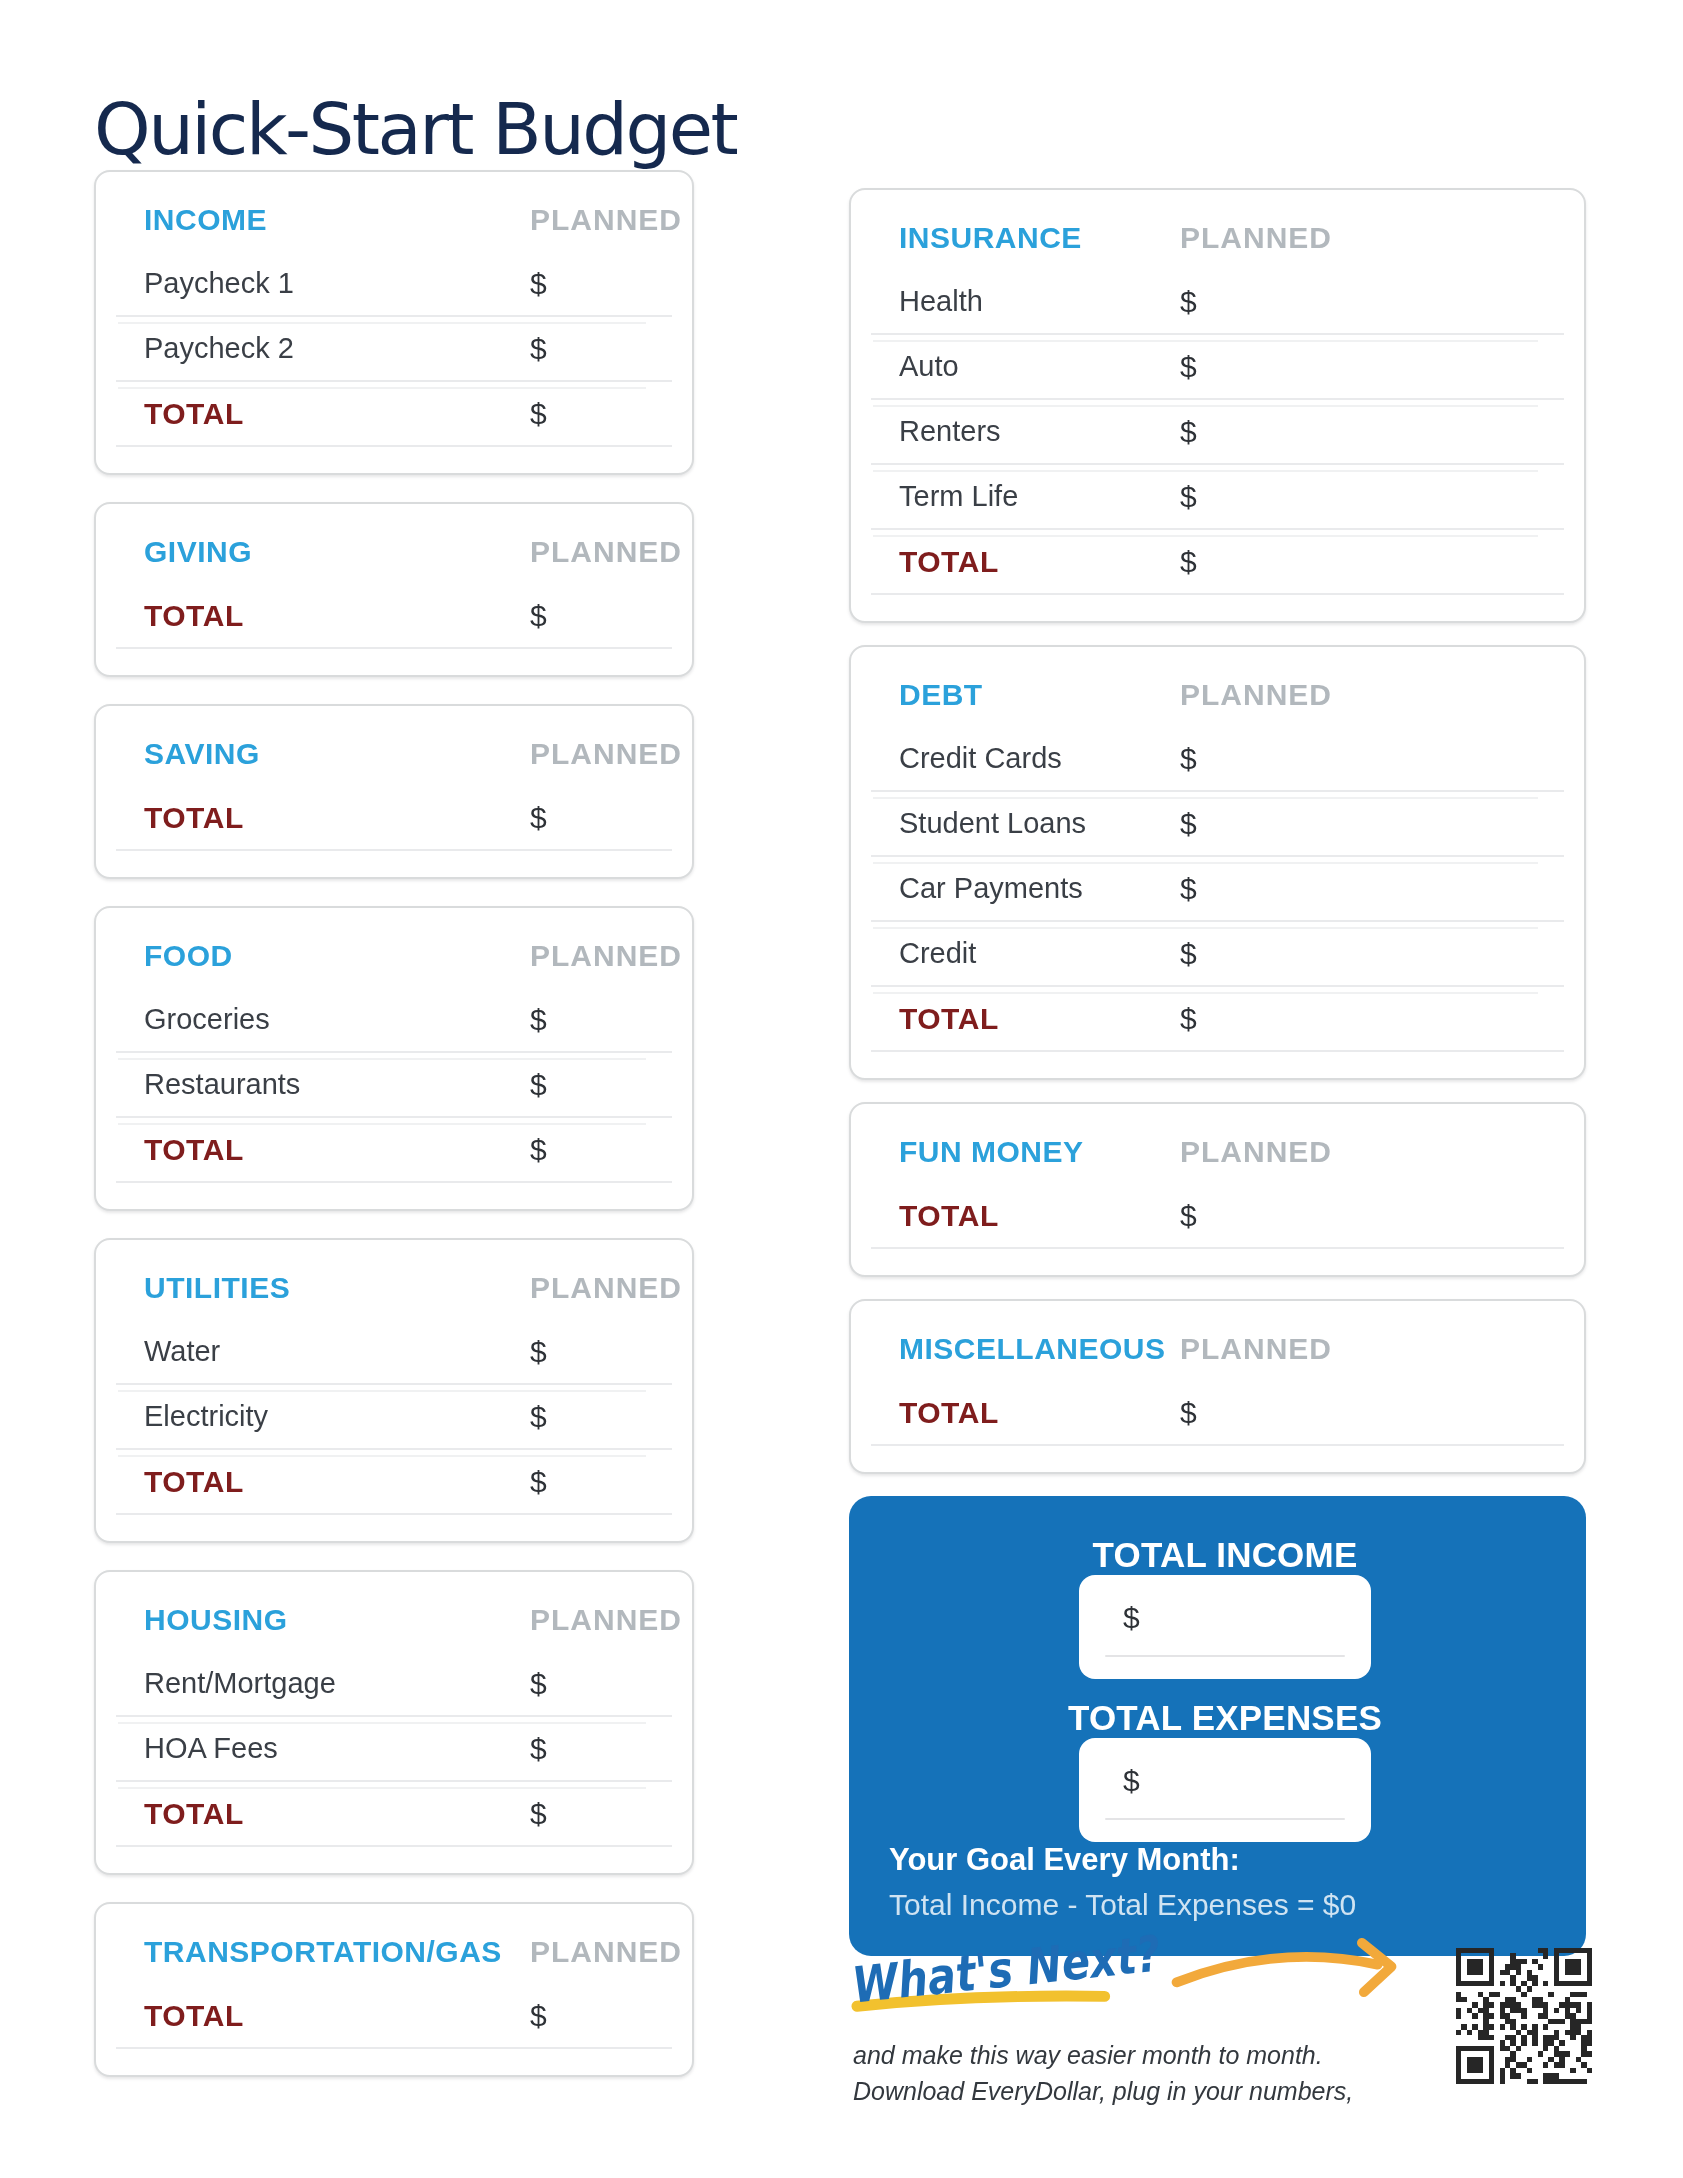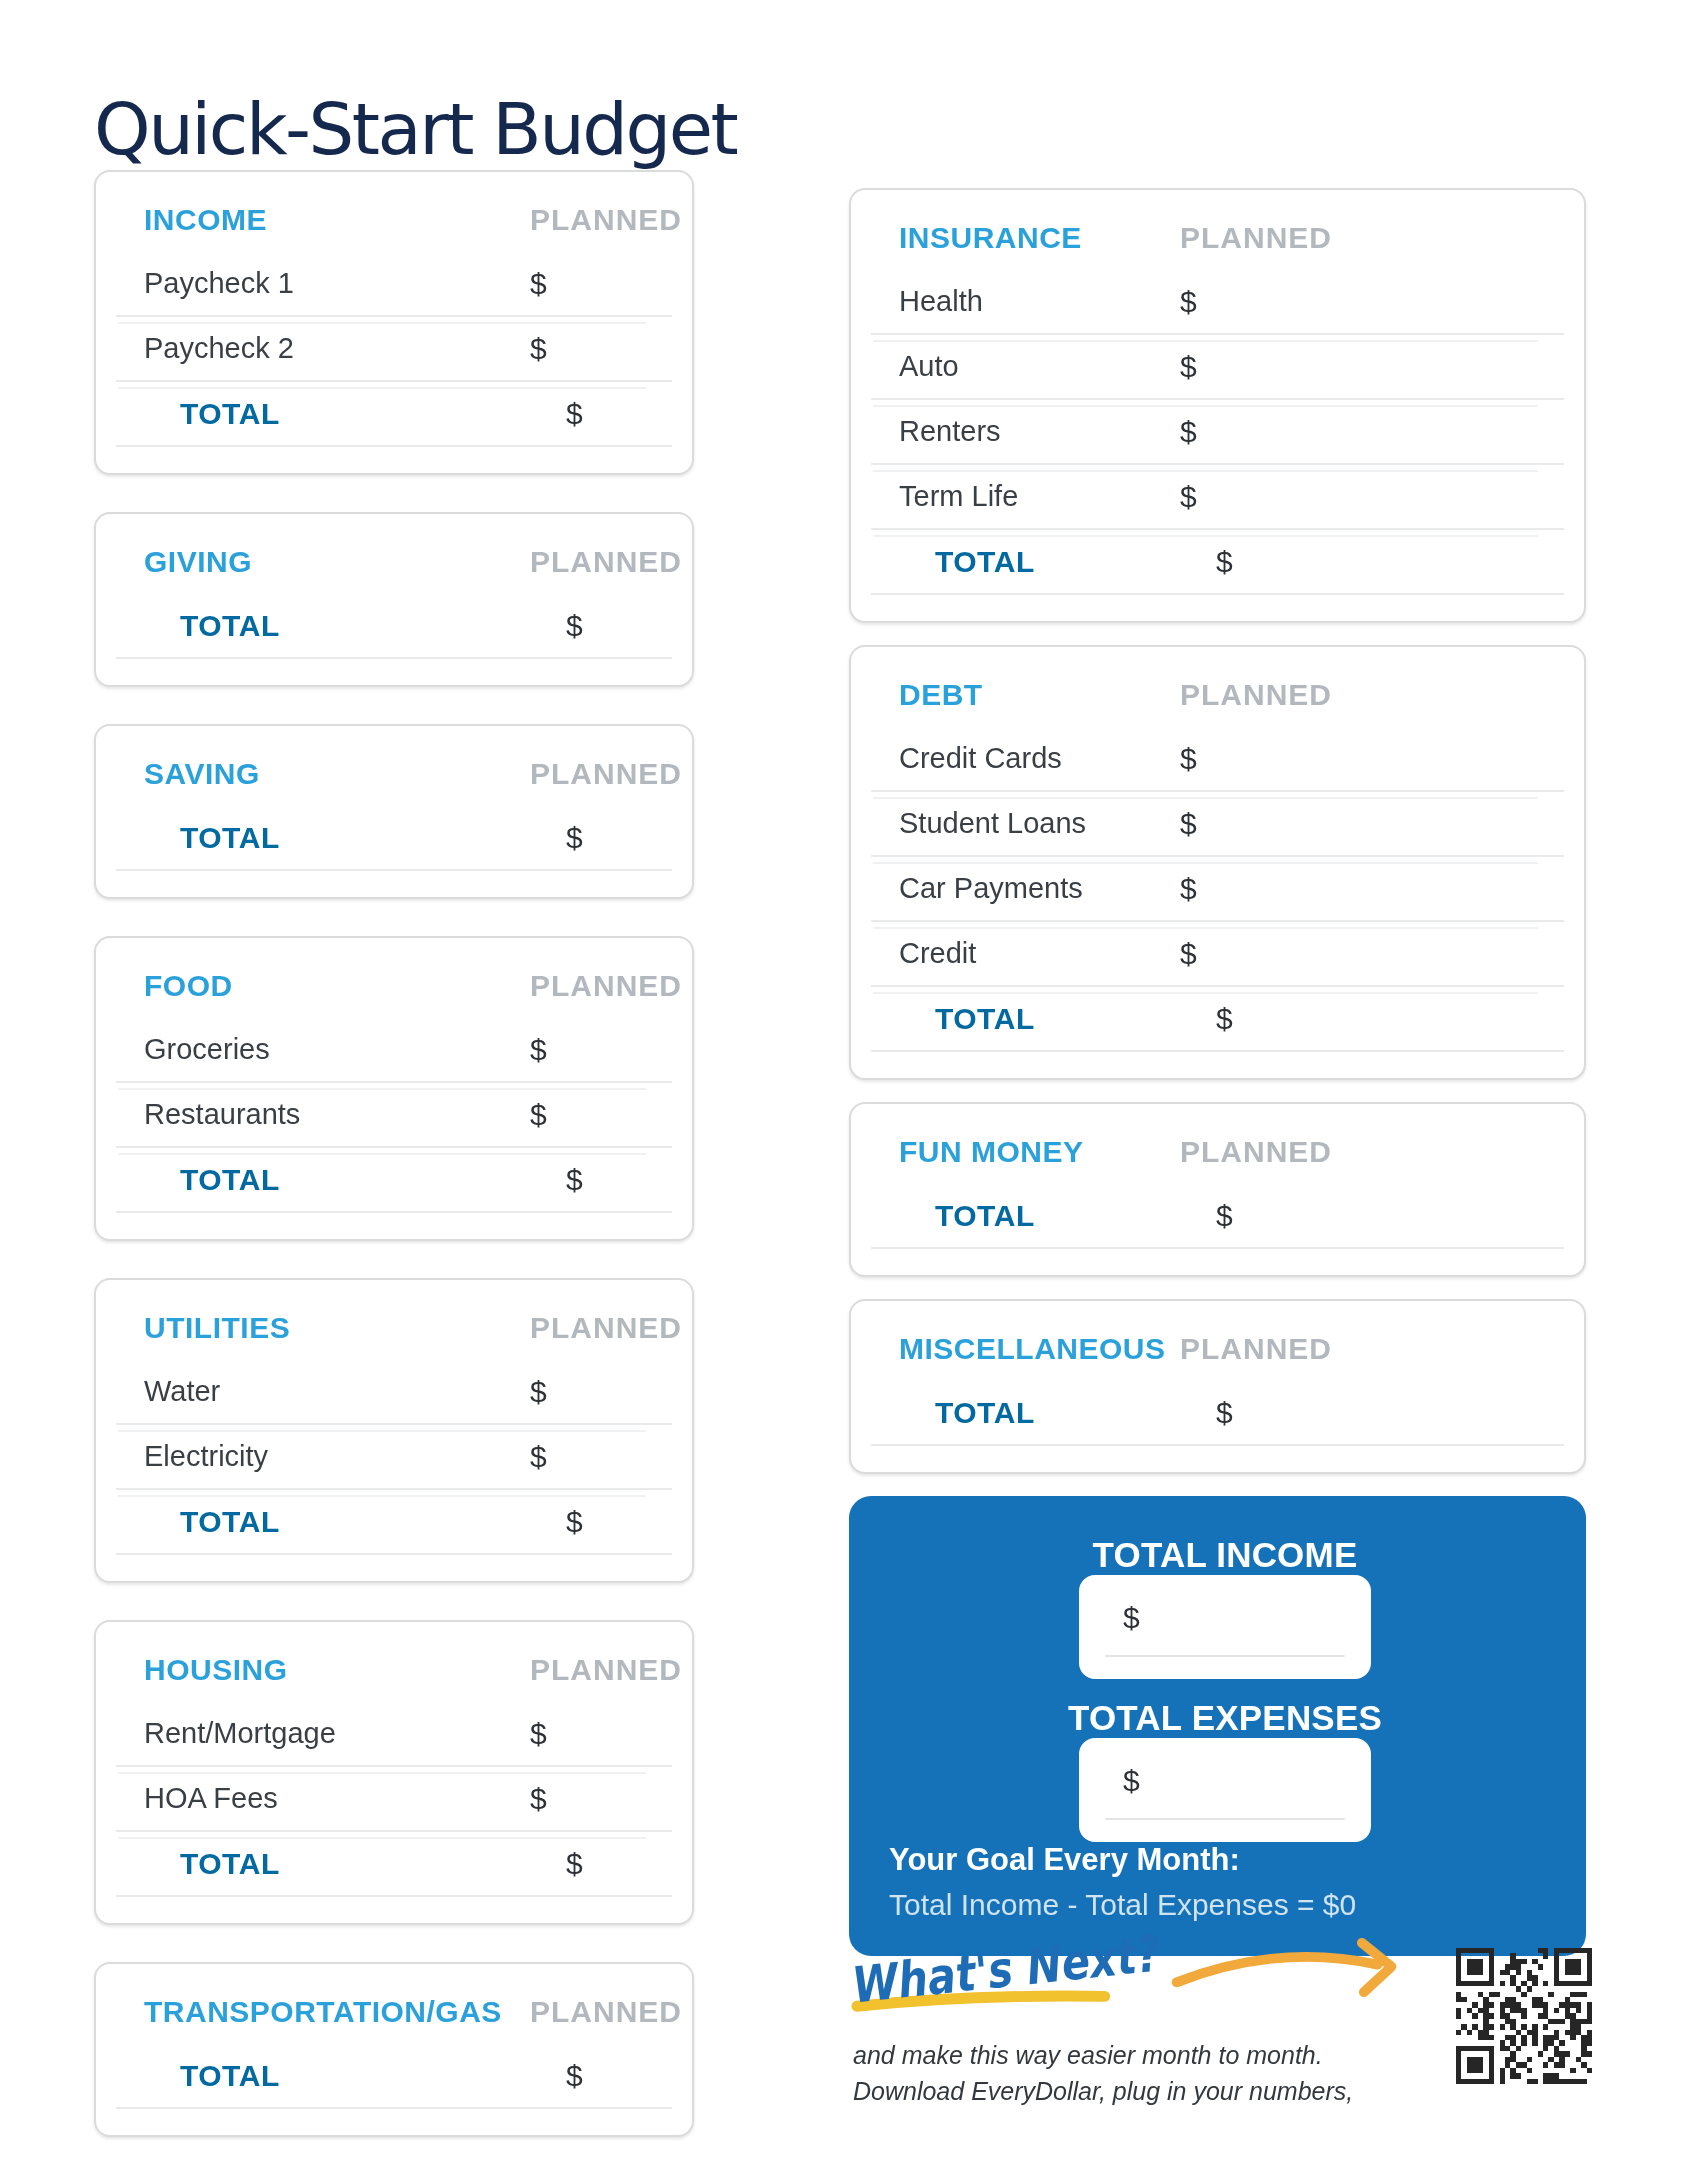--- a/index.html
+++ b/index.html
@@ -9,21 +9,21 @@
     font-family:"Liberation Sans", sans-serif;
     color:#3A3F46; overflow:hidden;
   }
   .page-title{
     position:absolute; left:94px; top:87px;
     font-family:"DejaVu Sans", sans-serif;
     font-weight:400; font-size:72px; letter-spacing:-2.5px;
     color:#15294E;
   }
   .col{ position:absolute; display:flex; flex-direction:column; }
-  .col-left{ left:94px;  top:170px; width:600px; gap:37px; }
+  .col-left{ left:94px;  top:170px; width:600px; gap:27px; }
   .col-right{ left:849px; top:188px; width:737px; gap:22px; }
 
   .card{
     background:#fff;
     border:2px solid #D9DBDC;
     border-radius:16px;
     box-shadow:0 2px 3px rgba(120,124,130,0.18);
     padding:26px 0 26px 0;
   }
   .card-head{
@@ -44,21 +44,21 @@
     height:65px; padding:0 8px 0 28px;
     border-bottom:2px solid #E9EAEC;
   }
   .qs-row:not(:last-child)::after{
     content:""; position:absolute; left:2px; right:26px; bottom:-9px;
     height:2px; background:#F0F1F2;
   }
   .row-label{ font-size:29px; color:#3A3F46; }
   .col-left  .row-head-spacer,  .col-left  .row-label{ flex:0 0 386px; }
   .col-right .row-head-spacer,  .col-right .row-label{ flex:0 0 281px; }
-  .total-label{ font-weight:700; letter-spacing:0.5px; color:#0369a1; font-size:30px;margin-left:36px; }
+  .total-label{ font-weight:700; letter-spacing:0.5px; color:#7f1d1d; font-size:30px; }
   .row-value{ font-size:30px; color:#2E3237; }
 
   
   .summary-panel{
     background:#1572B9; border-radius:22px;
     padding:20px 25px 34px 40px; color:#fff;
   }
   .summary-row{ display:flex; align-items:center; margin-top:19px;flex-direction:column; }
   .summary-label{
     font-size:35px; font-weight:700; letter-spacing:0.2px; color:#FFFFFF;

